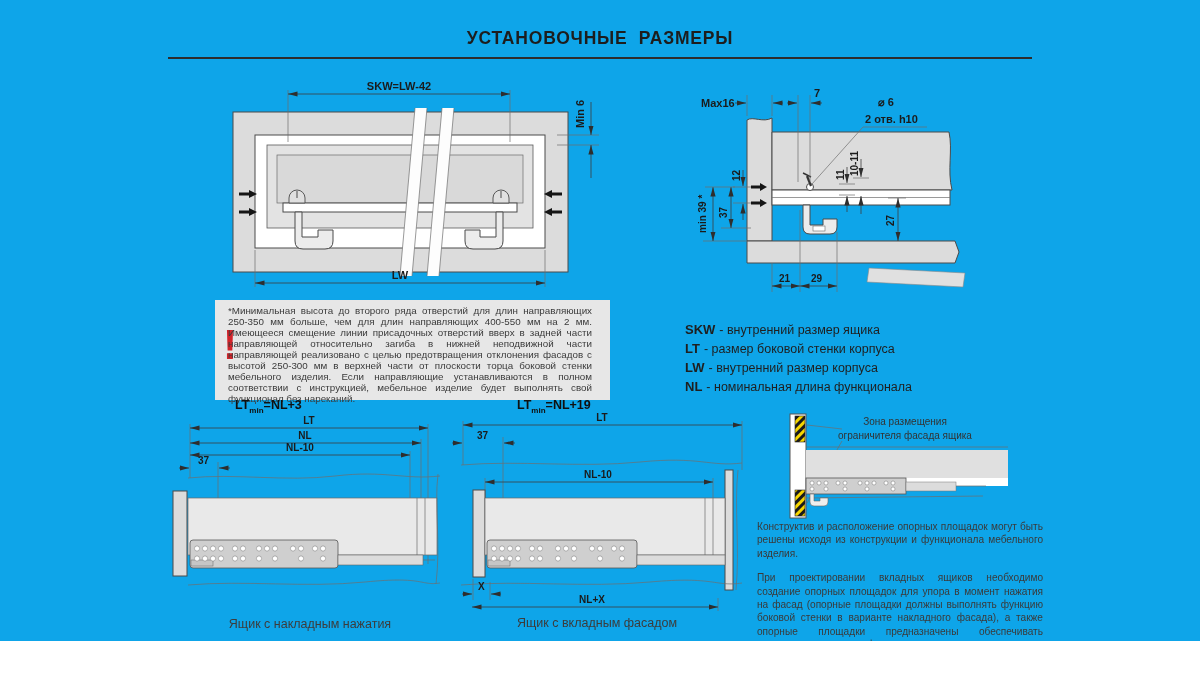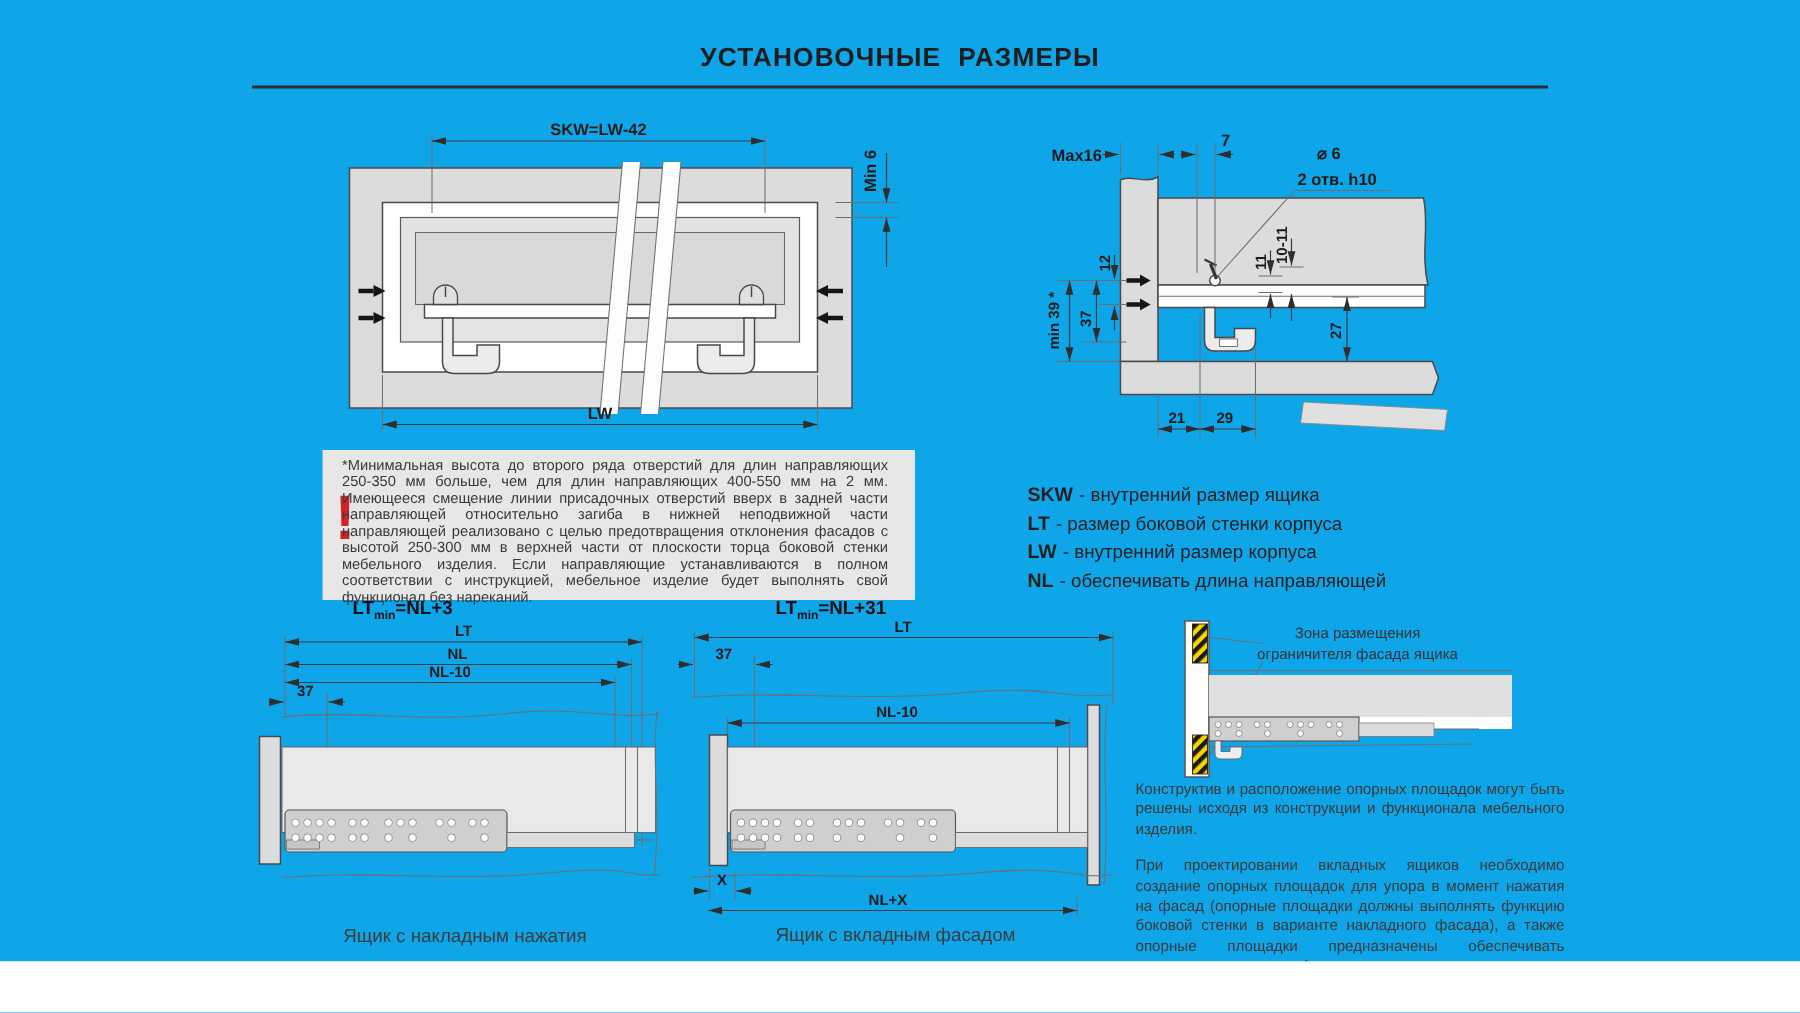--- a/index.html
+++ b/index.html
@@ -205,21 +205,21 @@
 
   <div class="abs warning">
     <div class="warn-mark">!</div>
     <div class="warn-text">*Минимальная высота до второго ряда отверстий для длин направляющих 250-350 мм больше, чем для длин направляющих 400-550 мм на 2 мм. Имеющееся смещение линии присадочных отверстий вверх в задней части направляющей относительно загиба в нижней неподвижной части направляющей реализовано с целью предотвращения отклонения фасадов с высотой 250-300 мм в верхней части от плоскости торца боковой стенки мебельного изделия. Если направляющие устанавливаются в полном соответствии с инструкцией, мебельное изделие будет выполнять свой функционал без нареканий.</div>
   </div>
 
   <div class="abs legend">
     <div class="row"><b>SKW</b><span>- внутренний размер ящика</span></div>
     <div class="row"><b>LT</b><span>- размер боковой стенки корпуса</span></div>
     <div class="row"><b>LW</b><span>- внутренний размер корпуса</span></div>
-    <div class="row"><b>NL</b><span>- обеспечивать длина направляющей</span></div>
+    <div class="row"><b>NL</b><span>- номинальная длина функционала</span></div>
   </div>
 
   <div class="abs formula" style="left:235px;top:398px;width:150px">
     <span>LT</span><sub>min</sub><span>=NL+3</span>
   </div>
   <svg class="abs" style="left:155px;top:412px" width="295" height="200" viewBox="0 0 295 200">
     <g>
       <line class="thin" x1="35" y1="12" x2="35" y2="66"></line>
         <line class="thin" x1="273" y1="12" x2="273" y2="152"></line>
       <line class="dim" x1="35" y1="16" x2="273" y2="16" marker-start="url(#ar)" marker-end="url(#ar)"></line>
@@ -278,21 +278,21 @@
         <circle class="hole" cx="104" cy="146.5" r="2.6"></circle>
           <circle class="hole" cx="120" cy="146.5" r="2.6"></circle>
         <circle class="hole" cx="146" cy="146.5" r="2.6"></circle>
           <circle class="hole" cx="168" cy="146.5" r="2.6"></circle>
       </g>
     </g>
   </svg>
   <div class="abs caption" style="left:225px;top:617px;width:170px">Ящик с накладным нажатия</div>
 
   <div class="abs formula" style="left:517px;top:398px;width:160px">
-    <span>LT</span><sub>min</sub><span>=NL+31</span>
+    <span>LT</span><sub>min</sub><span>=NL+19</span>
   </div>
   <svg class="abs" style="left:450px;top:412px" width="300" height="205" viewBox="0 0 300 205">
     <g>
       <line class="thin" x1="13" y1="9" x2="13" y2="53"></line>
         <line class="thin" x1="292" y1="9" x2="292" y2="58"></line>
       <line class="dim" x1="13" y1="13" x2="292" y2="13" marker-start="url(#ar)" marker-end="url(#ar)"></line>
       <text class="dt" x="152" y="9" text-anchor="middle">LT</text>
     </g>
     <g>
       <line class="dim" x1="2" y1="31" x2="12" y2="31" marker-end="url(#ar)"></line>

